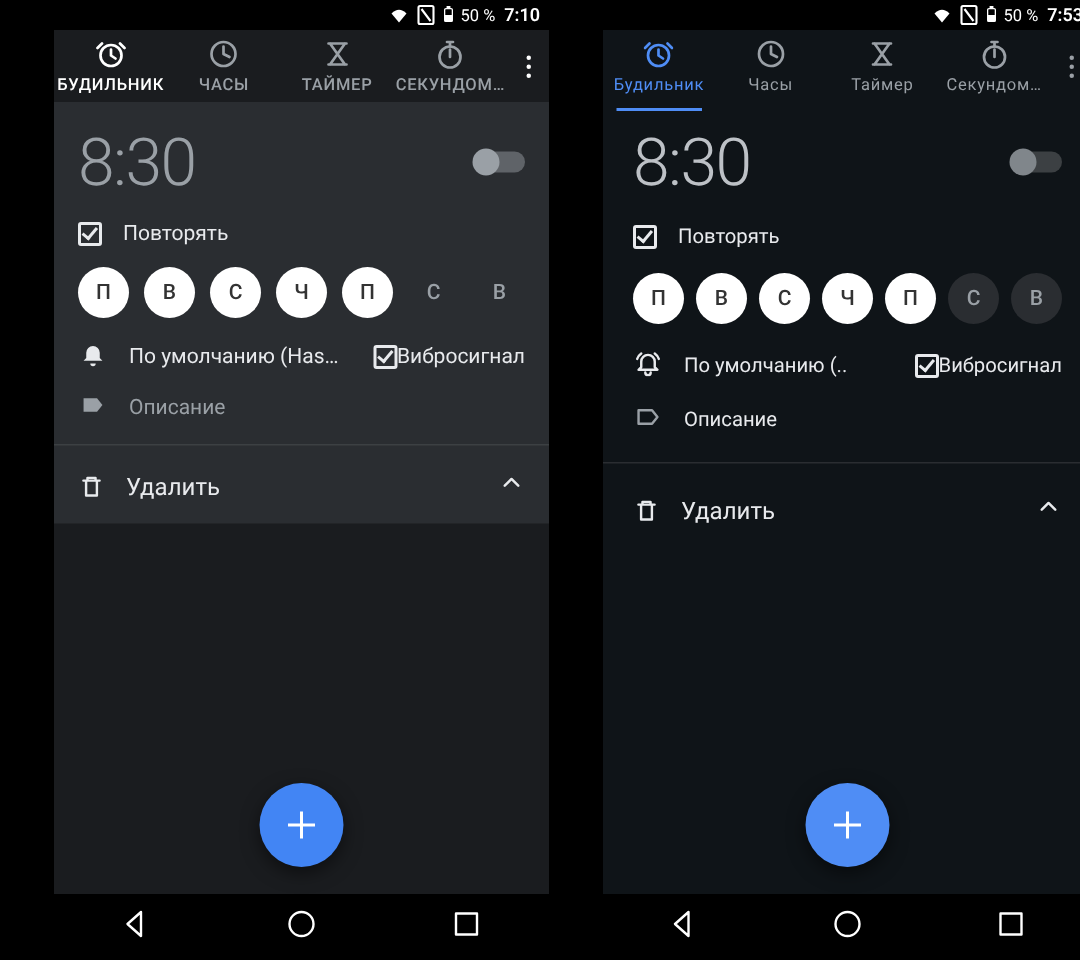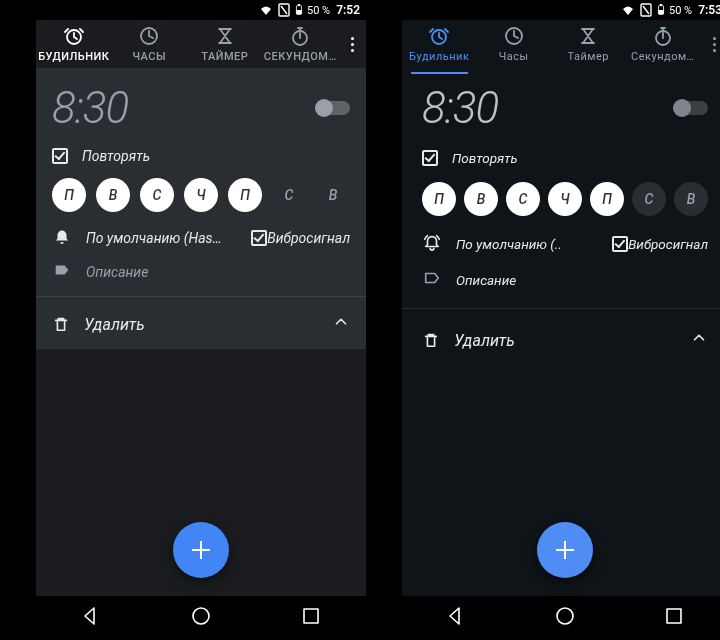--- a/index.html
+++ b/index.html
@@ -26,21 +26,21 @@
   .tab.active svg { stroke: #4f8df5; }
   .phone.left .tab.active { color: #fff; }
   .phone.left .tab.active svg { stroke: #fff; }
   .tab.active::after { content: ""; position: absolute; bottom: 0; left: 12%; right: 12%; height: 2px; background: #4f8df5; }
   .phone.left .tab.active::after { background: #2196f3; left: 5%; right: 5%; }
   .overflow { width: 28px; display: flex; flex-direction: column; align-items: center; justify-content: center; gap: 3px; height: 60px; }
   .overflow span { width: 3px; height: 3px; border-radius: 50%; background: #9aa0a6; }
   .phone.left .overflow span { background: #fff; }
 
   
-  .body { position: relative; flex: 1 1 auto; font-style: italic; }
+  .body { position: relative; flex: 1 1 auto; }
   .card { background: #2a2d31; padding: 14px 16px 14px 16px; display: flex; flex-direction: column; gap: 14px; }
   .phone.right .card { background: transparent; padding: 14px 20px; gap: 16px; }
   .time-row { display: flex; align-items: center; justify-content: space-between; }
   .time { font-size: 44px; font-weight: 300; color: #9aa0a6; letter-spacing: -1px; }
   .phone.right .time { color: #bdc1c6; }
   .toggle { width: 34px; height: 14px; border-radius: 10px; background: #5f6368; position: relative; }
   .toggle::after { content: ""; position: absolute; width: 18px; height: 18px; border-radius: 50%; background: #9aa0a6; top: -2px; left: -1px; }
   .phone.right .toggle { background: #3c4043; }
   .phone.right .toggle::after { background: #80868b; }
 
@@ -161,21 +161,21 @@
           <svg viewBox="0 0 12 14">
             <use href="#i-sim"></use>
           </svg>
         </span>
       <span class="batt-icon">
           <svg viewBox="0 0 8 14">
             <use href="#i-batt"></use>
           </svg>
         </span>
       <span class="pct">50 %</span>
-      <span class="clock">7:52</span>
+      <span class="clock">7:10</span>
     </div>
 
     <div class="tabs">
       <div class="tab active">
         <svg viewBox="0 0 20 20">
             <use href="#i-alarm"></use>
           </svg>
         <span>БУДИЛЬНИК</span>
       </div>
       <div class="tab">

